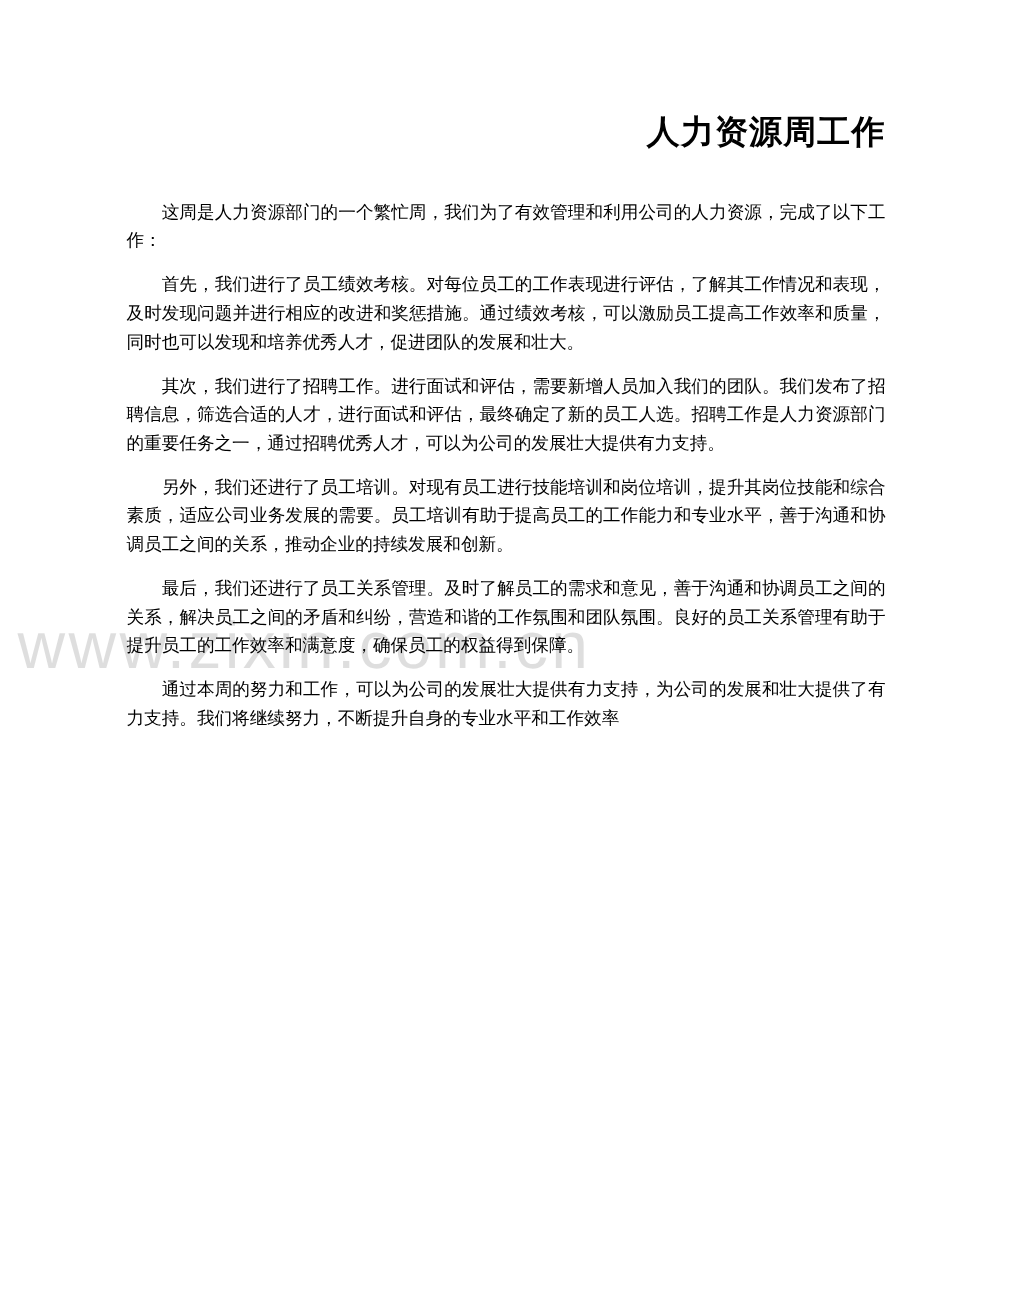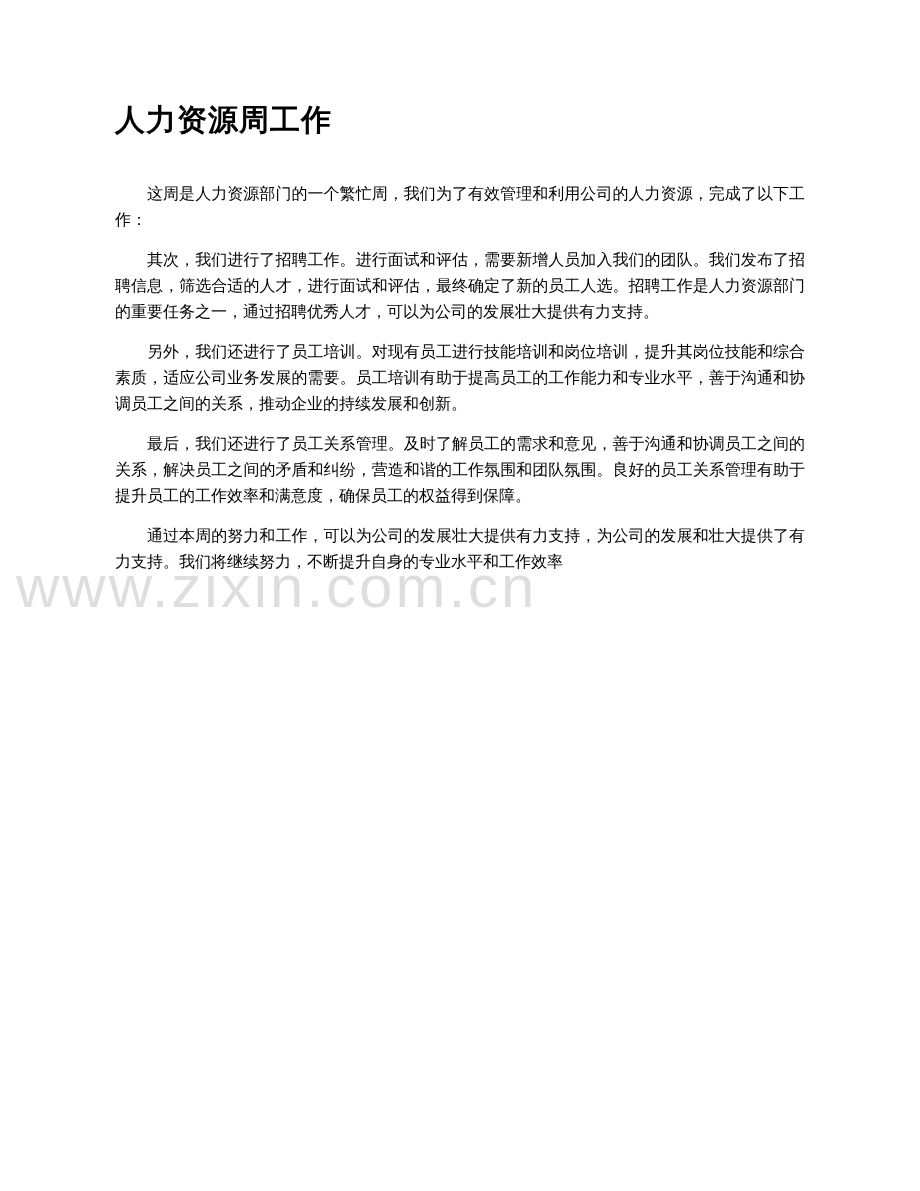--- a/index.html
+++ b/index.html
@@ -18,21 +18,21 @@
     color: #000000;
   }
   .content {
     position: relative;
     padding: 100px 115px 0 115px;
     z-index: 2;
   }
   .doc-title {
     font-size: 30px;
     font-weight: bold;
-    text-align: left;
+    text-align: right;
     margin: 0 0 40px 0;
     letter-spacing: 1px;
   }
   .doc-paragraph {
     font-size: 16px;
     line-height: 26px;
     text-align: justify;
     text-justify: inter-ideograph;
     text-indent: 2em;
     margin: 0 0 14px 0;
@@ -58,20 +58,21 @@
 <body>
 
 <div class="page">
   <div class="watermark">www.zixin.com.cn</div>
 
   <div class="content">
     <h1 class="doc-title">人力资源周工作</h1>
 
     <p class="doc-paragraph">这周是人力资源部门的一个繁忙周，我们为了有效管理和利用公司的人力资源，完成了以下工作：</p>
 
+    <p class="doc-paragraph">首先，我们进行了员工绩效考核。对每位员工的工作表现进行评估，了解其工作情况和表现，及时发现问题并进行相应的改进和奖惩措施。通过绩效考核，可以激励员工提高工作效率和质量，同时也可以发现和培养优秀人才，促进团队的发展和壮大。</p>
 
     <p class="doc-paragraph">其次，我们进行了招聘工作。进行面试和评估，需要新增人员加入我们的团队。我们发布了招聘信息，筛选合适的人才，进行面试和评估，最终确定了新的员工人选。招聘工作是人力资源部门的重要任务之一，通过招聘优秀人才，可以为公司的发展壮大提供有力支持。</p>
 
     <p class="doc-paragraph">另外，我们还进行了员工培训。对现有员工进行技能培训和岗位培训，提升其岗位技能和综合素质，适应公司业务发展的需要。员工培训有助于提高员工的工作能力和专业水平，善于沟通和协调员工之间的关系，推动企业的持续发展和创新。</p>
 
 
     <p class="doc-paragraph">最后，我们还进行了员工关系管理。及时了解员工的需求和意见，善于沟通和协调员工之间的关系，解决员工之间的矛盾和纠纷，营造和谐的工作氛围和团队氛围。良好的员工关系管理有助于提升员工的工作效率和满意度，确保员工的权益得到保障。</p>
 
     <p class="doc-paragraph">通过本周的努力和工作，可以为公司的发展壮大提供有力支持，为公司的发展和壮大提供了有力支持。我们将继续努力，不断提升自身的专业水平和工作效率</p>
   </div>

